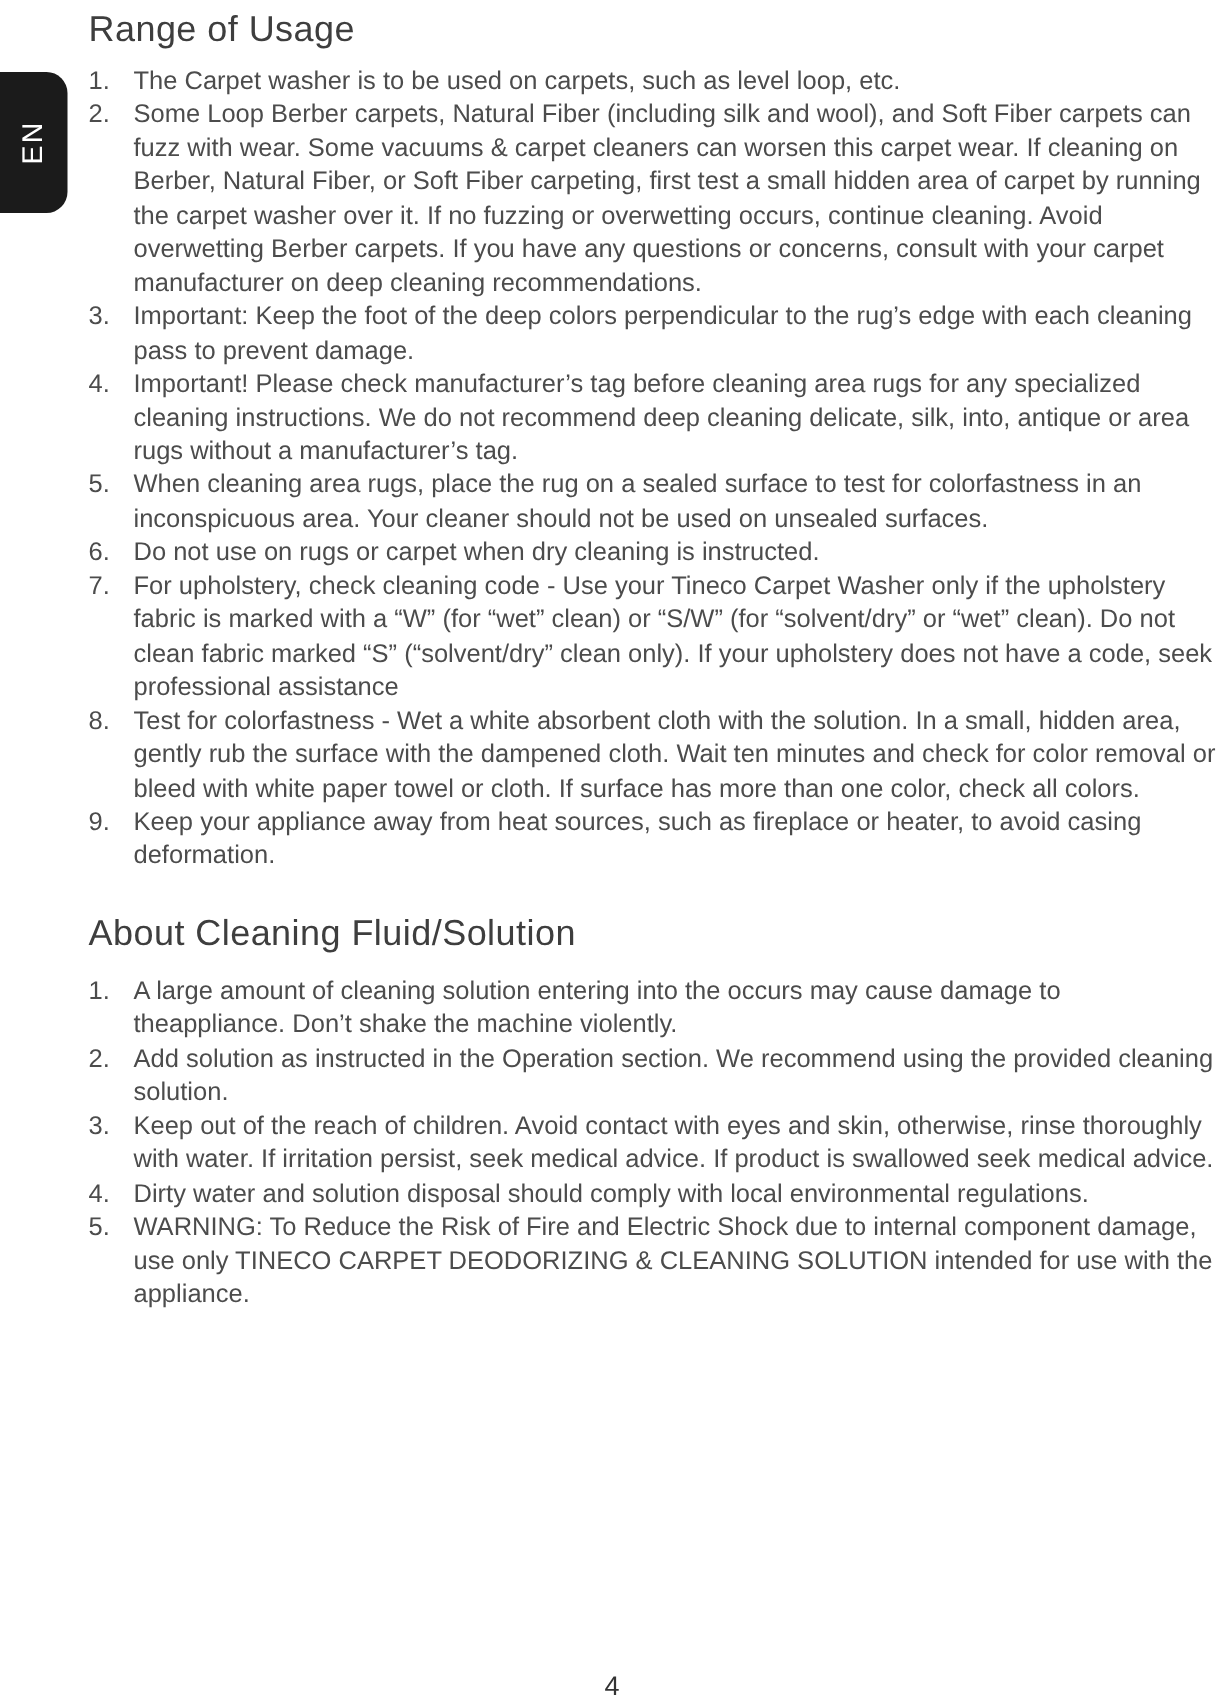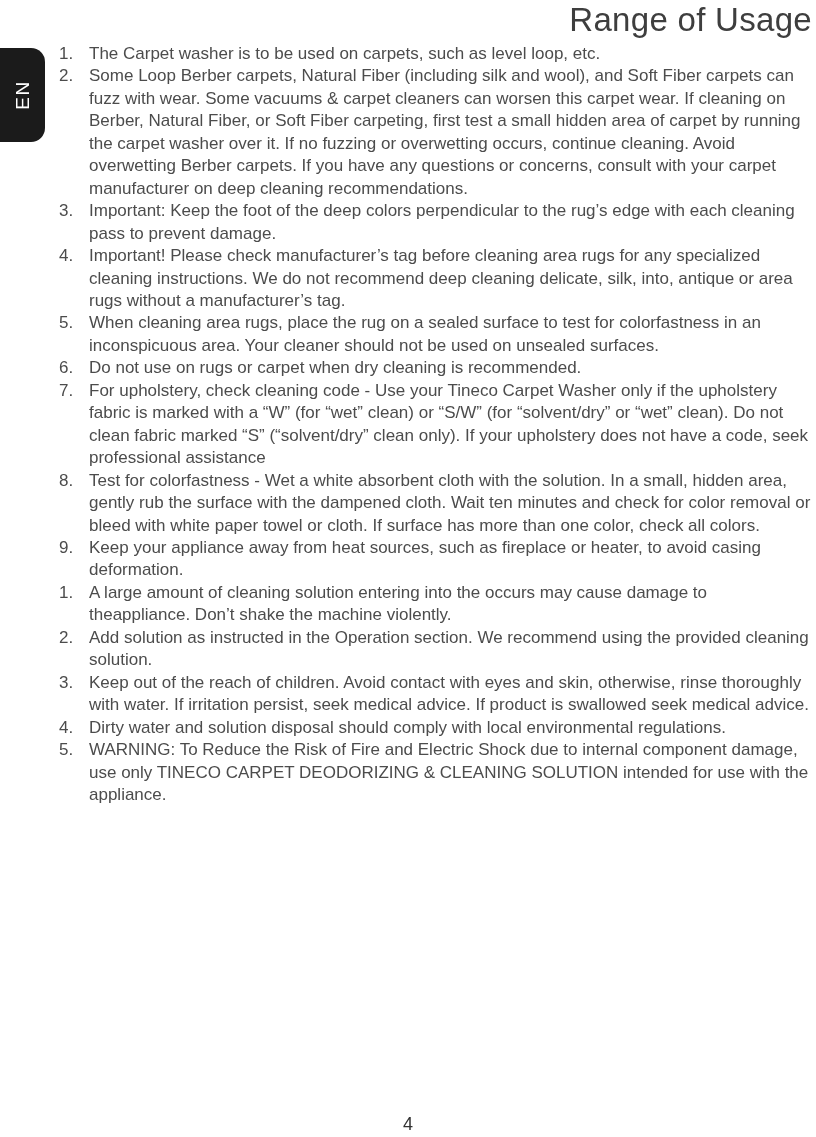--- a/index.html
+++ b/index.html
@@ -23,27 +23,26 @@
     color: #ffffff;
     font-size: 19px;
     letter-spacing: 1.5px;
   }
   .content {
     position: absolute;
     top: 0; left: 0; right: 0;
     padding: 0 4px 0 59px;
   }
   h1.section-title {
-    font-size: 33px;
+    font-size: 24px;
     font-weight: 400;
     color: #3e3e3e;
     margin: 0;
     line-height: 40px;
     letter-spacing: 0.3px;
-    text-align: right;
   }
   h1.first-title { margin-bottom: 3px; }
   h1.second-title { margin: 21px 0 7px 0; }
   ol.instruction-list {
     list-style: none;
     margin: 0; padding: 0;
     font-size: 17px;
     line-height: 22.45px;
     color: #4c4c4c;
   }
@@ -85,36 +84,37 @@
     <li class="instruction">
       <span class="num">4.</span>
       <span class="txt">Important! Please check manufacturer’s tag before cleaning area rugs for any specialized cleaning instructions. We do not recommend deep cleaning delicate, silk, into, antique or area rugs without a manufacturer’s tag.</span>
     </li>
     <li class="instruction">
       <span class="num">5.</span>
       <span class="txt">When cleaning area rugs, place the rug on a sealed surface to test for colorfastness in an inconspicuous area. Your cleaner should not be used on unsealed surfaces.</span>
     </li>
     <li class="instruction">
       <span class="num">6.</span>
-      <span class="txt">Do not use on rugs or carpet when dry cleaning is recommended.</span>
+      <span class="txt">Do not use on rugs or carpet when dry cleaning is instructed.</span>
     </li>
     <li class="instruction">
       <span class="num">7.</span>
       <span class="txt">For upholstery, check cleaning code - Use your Tineco Carpet Washer only if the upholstery fabric is marked with a “W” (for “wet” clean) or “S/W” (for “solvent/dry” or “wet” clean). Do not clean fabric marked “S” (“solvent/dry” clean only). If your upholstery does not have a code, seek professional assistance</span>
     </li>
     <li class="instruction">
       <span class="num">8.</span>
       <span class="txt">Test for colorfastness - Wet a white absorbent cloth with the solution. In a small, hidden area, gently rub the surface with the dampened cloth. Wait ten minutes and check for color removal or bleed with white paper towel or cloth. If surface has more than one color, check all colors.</span>
     </li>
     <li class="instruction">
       <span class="num">9.</span>
       <span class="txt">Keep your appliance away from heat sources, such as fireplace or heater, to avoid casing deformation.</span>
     </li>
   </ol>
 
+  <h1 class="section-title second-title">About Cleaning Fluid/Solution</h1>
 
   <ol class="instruction-list">
     <li class="instruction">
       <span class="num">1.</span>
       <span class="txt">A large amount of cleaning solution entering into the occurs may cause damage to theappliance. Don’t shake the machine violently.</span>
     </li>
     <li class="instruction">
       <span class="num">2.</span>
       <span class="txt">Add solution as instructed in the Operation section. We recommend using the provided cleaning solution.</span>
     </li>

